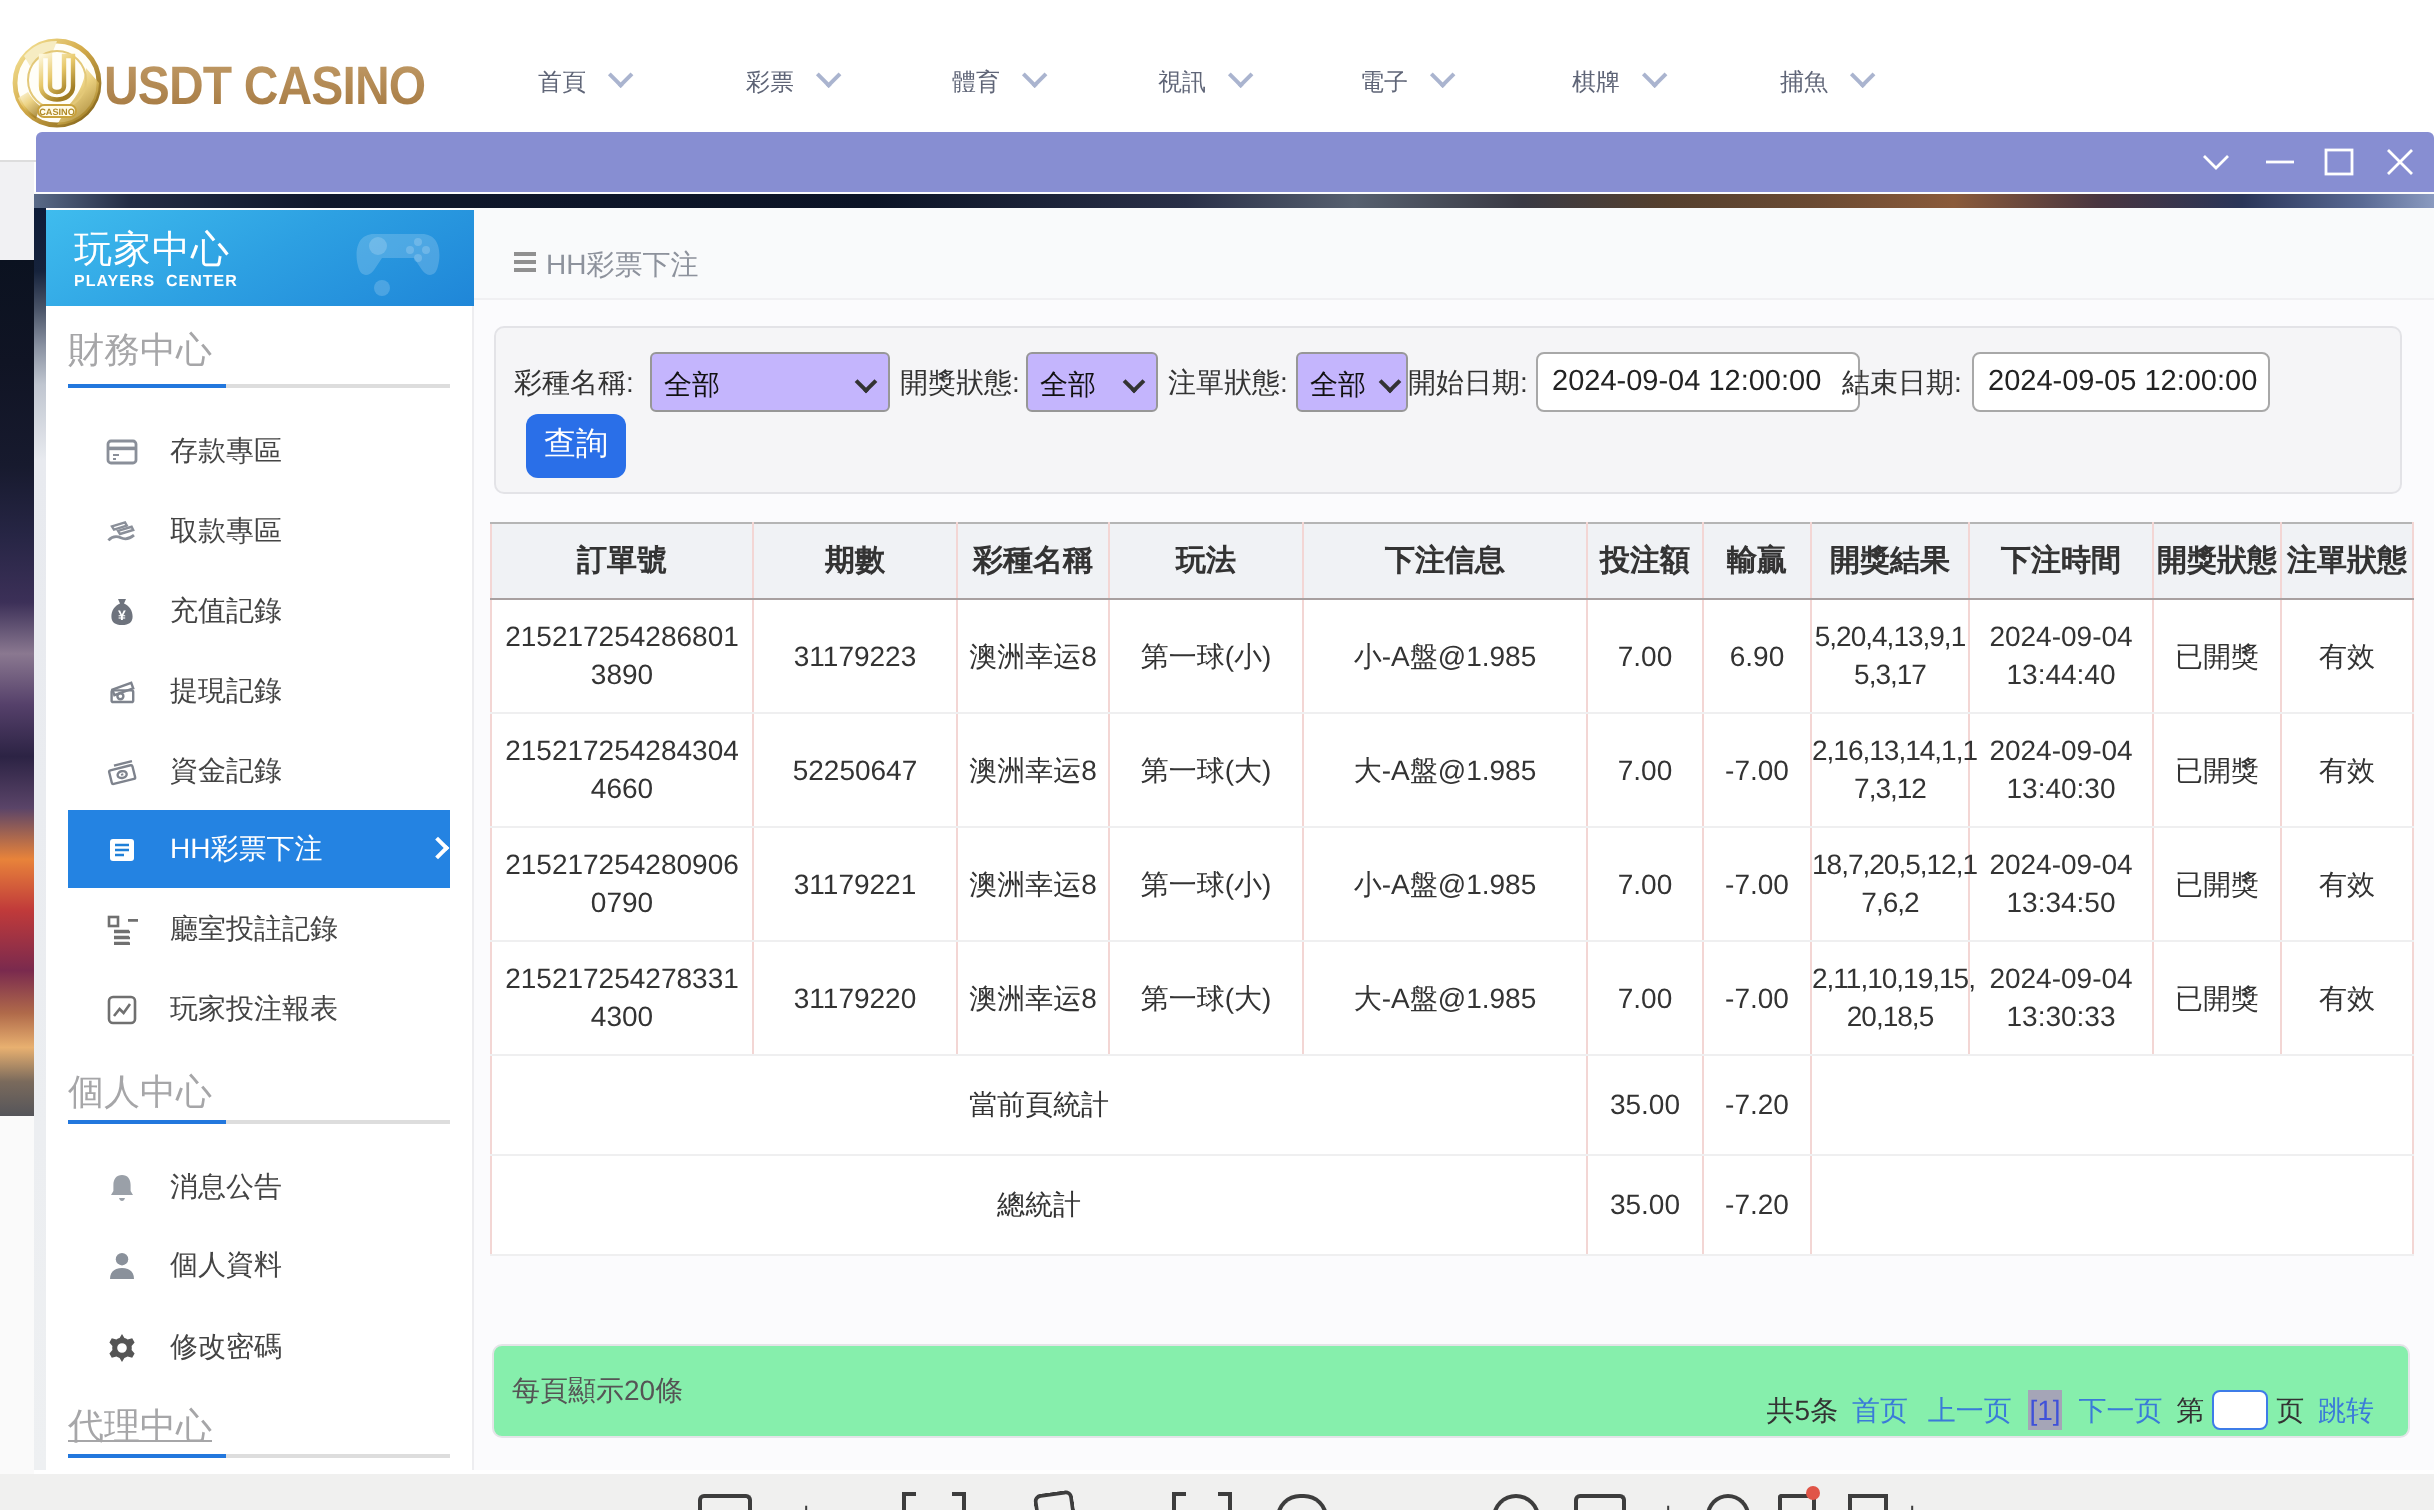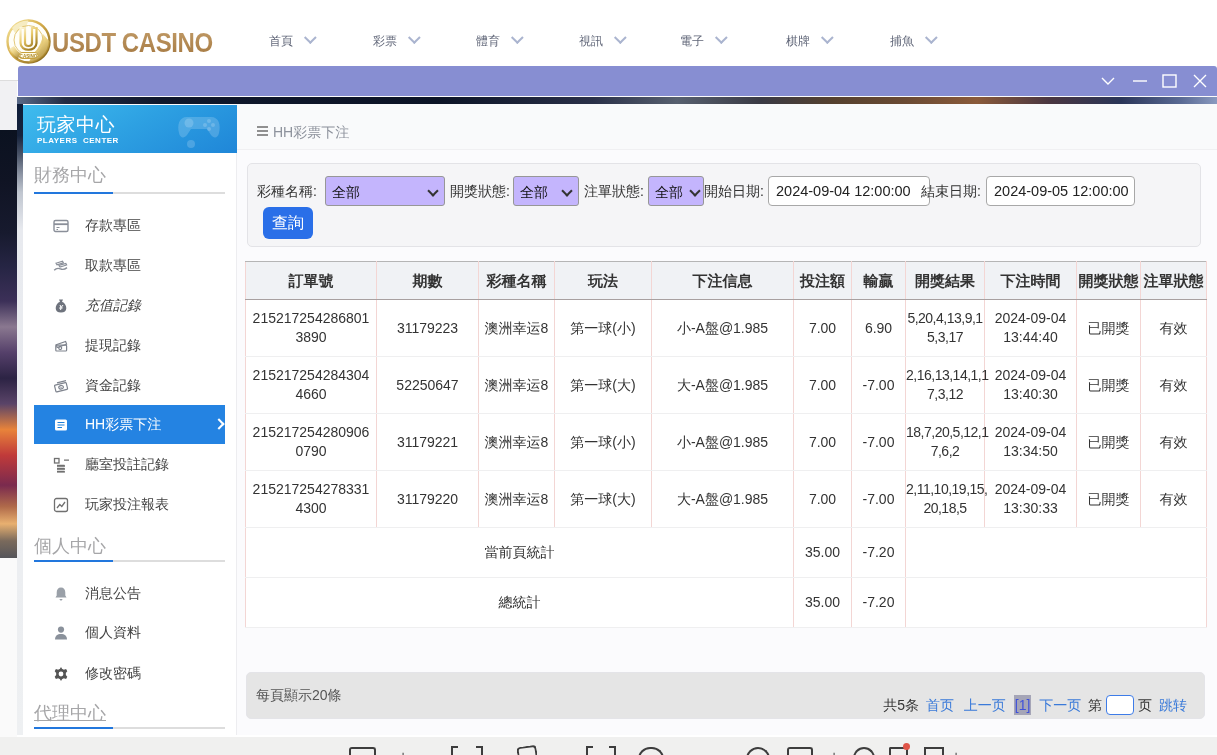--- a/index.html
+++ b/index.html
@@ -58,21 +58,21 @@
 
   
   #tbl { position:absolute; left:8px; top:157px; width:962px; border-collapse:collapse; table-layout:fixed; font-family:"Liberation Sans", sans-serif; }
   #tbl th, #tbl td { border-left:1px solid #f3d6d4; border-right:1px solid #f3d6d4; border-top:1px solid #efeff0; border-bottom:1px solid #efeff0; text-align:center; font-size:14px; color:#333; padding:0; line-height:19px; word-break:break-all; }
   #tbl th { background:#f0f2f5; height:38px; font-weight:bold; font-size:15px; border-top:1px solid #b5b5b5; border-bottom:1px solid #a8a0a0; }
   #tbl td { background:#fff; height:57px; }
   #tbl tr.stat td { height:50px; }
   #tbl td.rs { font-size:14px; letter-spacing:-0.5px; word-break:normal; overflow-wrap:normal; white-space:nowrap; }
 
   
-  #pager { left:9px; top:568px; width:959px; height:47px; background:#e5e5e5; border:1px solid #e4e4e8; border-radius:5px; }
+  #pager { left:9px; top:568px; width:959px; height:47px; background:#86efac; border:1px solid #e4e4e8; border-radius:5px; }
   #pager .lft { position:absolute; left:9px; top:14px; font-size:14px; color:#555; }
   #pager .rgt { position:absolute; right:14px; top:22px; font-size:14px; color:#333; white-space:nowrap; }
   #pager .rgt a { color:#3a7ad9; text-decoration:none; margin:0 3px; }
   #pager .cur { background:#a5a5b7; color:#3f51d9; padding:2px 1px; margin:0 1px; }
   #pager .pin { display:inline-block; width:28px; height:20px; border:1.5px solid #3e7ce8; border-radius:4px; background:#fff; vertical-align:-5px; margin:0 4px; }
 </style>
 </head>
 <body>
 
   <div class="abs" id="hdr"></div>
@@ -172,21 +172,21 @@
         <span class="tx">存款專區</span>
       </div>
       <div class="abs mi" style="top:141px;">
         <svg class="ic" viewBox="0 0 16 16" fill="none" stroke="#8a8f99" stroke-width="1.2">
           <path d="M3 5.2 L9.5 3.2 L10.4 4.8 L4 6.8 Z"></path>
           <path d="M6 7.4 L12.8 5.4 L13.6 7 L7 9 Z"></path>
           <path d="M1.2 12.2 C3.2 10.1 5.4 10 7.4 10.9 C9.4 11.8 11.6 11.6 14 9.6" stroke-width="1.4"></path>
         </svg>
         <span class="tx">取款專區</span>
       </div>
-      <div class="abs mi" style="top:181px;font-style:italic;">
+      <div class="abs mi" style="top:181px;">
         <svg class="ic" viewBox="0 0 16 16">
           <path d="M6 1.5 H10 L9 3.7 C11.8 4.8 13.3 7.5 13.3 10.2 C13.3 13 11.5 14.5 8 14.5 C4.5 14.5 2.7 13 2.7 10.2 C2.7 7.5 4.2 4.8 7 3.7 Z" fill="#6e737d"></path>
           <text x="8" y="12" font-size="7" fill="#fff" text-anchor="middle" font-weight="bold">¥</text>
         </svg>
         <span class="tx">充值記錄</span>
       </div>
       <div class="abs mi" style="top:221px;">
         <svg class="ic" viewBox="0 0 16 16" fill="none" stroke="#7e838d" stroke-width="1.2">
           <path d="M3.2 6.8 L12.6 3.4 L13.6 6.2 L4.2 9.6 Z"></path>
           <rect x="2.8" y="7.2" width="10.8" height="5.8" rx="0.8"></rect>

